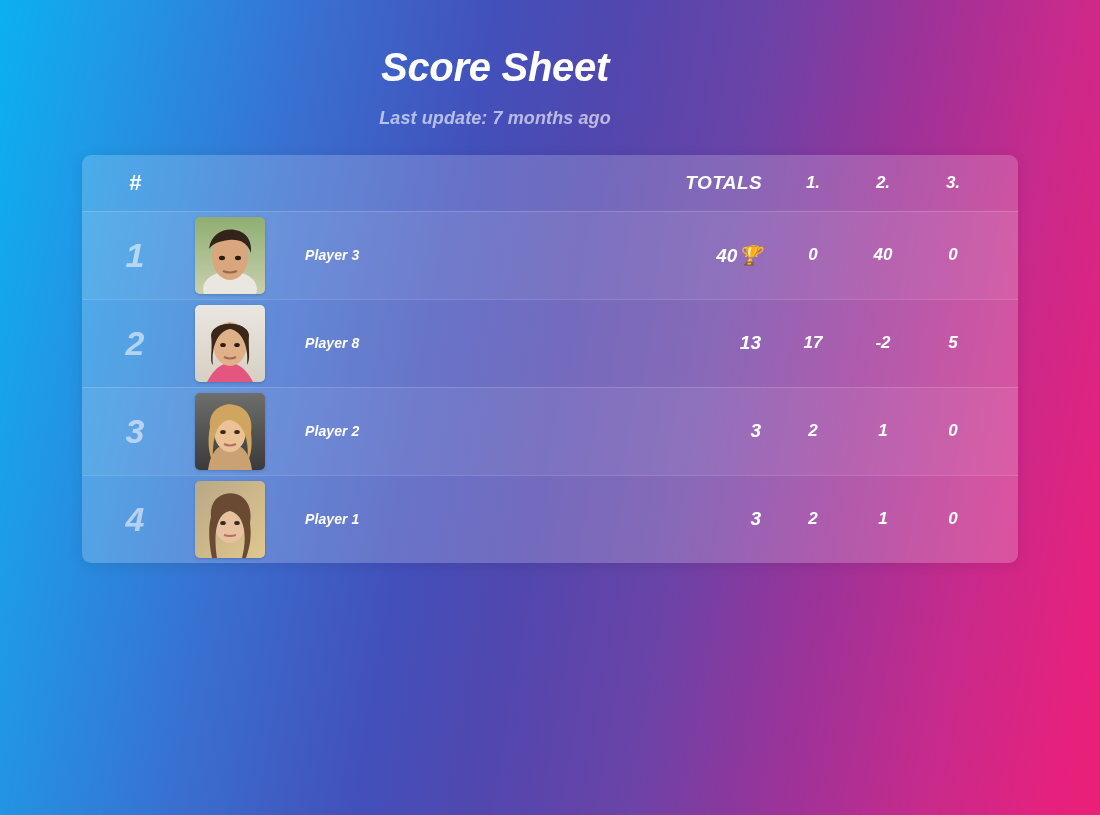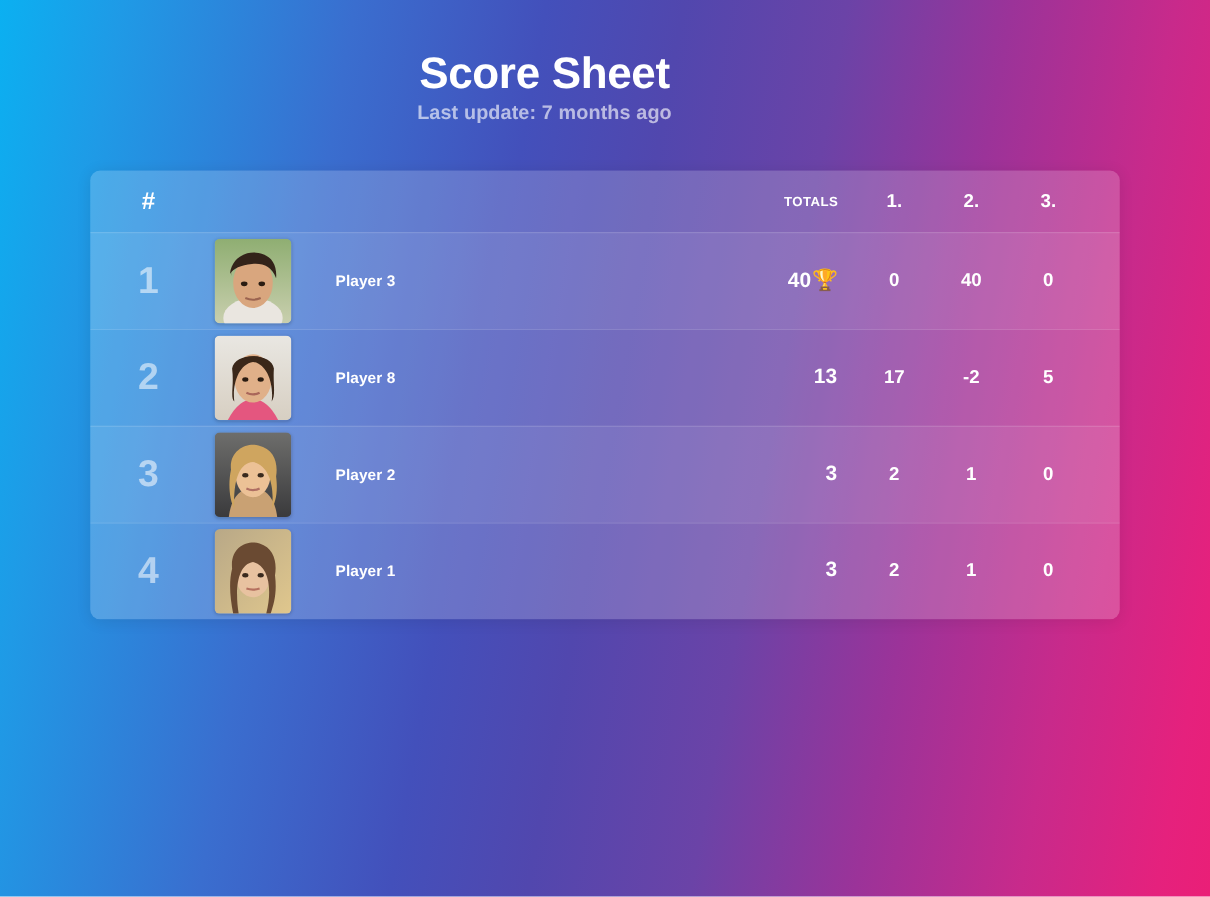--- a/index.html
+++ b/index.html
@@ -23,38 +23,39 @@
         #c82a8b 86%,
         #e5217d 96%,
         #ea1f77 100%);
     -webkit-font-smoothing: antialiased;
   }
 
   .page {
     position: relative;
     width: 990px;
     height: 815px;
+    font-style: italic;
   }
 
   
   .head {
     padding-top: 44px;
     text-align: center;
   }
 
   .title {
     font-size: 40px;
     font-weight: bold;
     color: #ffffff;
     letter-spacing: -0.3px;
     line-height: 1.15;
   }
 
   .subtitle {
-    margin-top: 2px;
+    margin-top: 18px;
     font-size: 18px;
     font-weight: bold;
     color: rgba(255,255,255,0.62);
     letter-spacing: 0.1px;
   }
 
   
   .card {
     position: absolute;
     left: 82px;
@@ -155,21 +156,21 @@
 
   .c-round {
     width: 70px;
     flex: none;
     text-align: center;
     font-size: 17px;
     font-weight: bold;
     color: #ffffff;
   }
 
-  .c-total.hdr { font-size: 12px; letter-spacing: 0.4px; }
+  .c-total.hdr { font-size: 19px; letter-spacing: 0.4px; }
   .c-round.hdr { font-size: 17px; }
   .pad-right { width: 30px; flex: none; }
 </style>
 </head>
 <body>
 
 <div class="page">
 
   <div class="head">
     <div class="title">Score Sheet</div>

